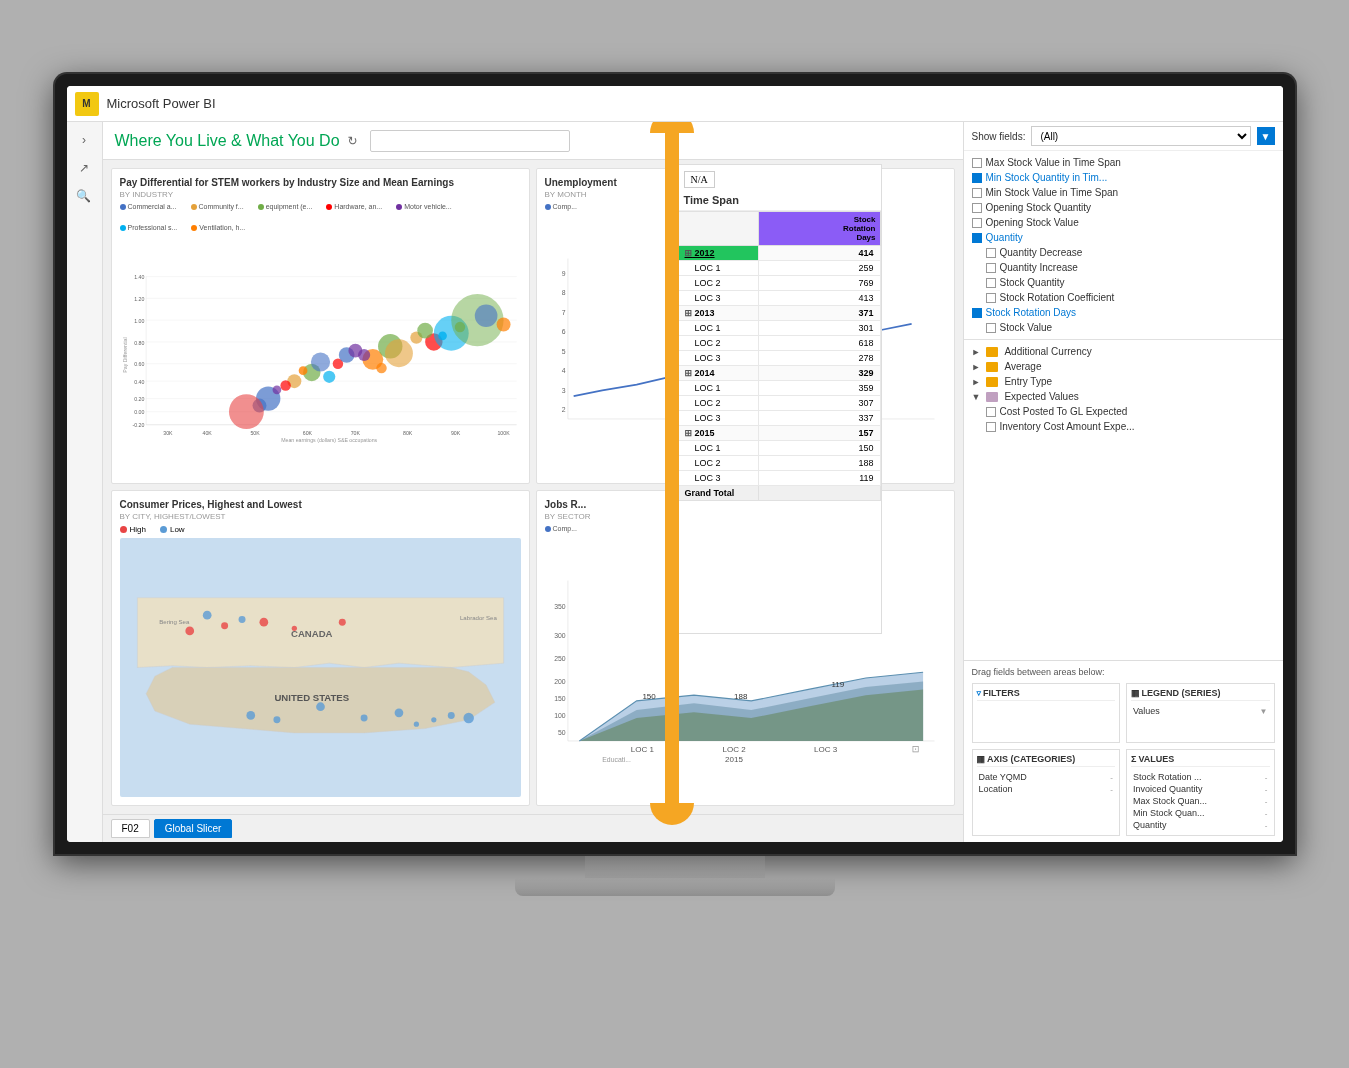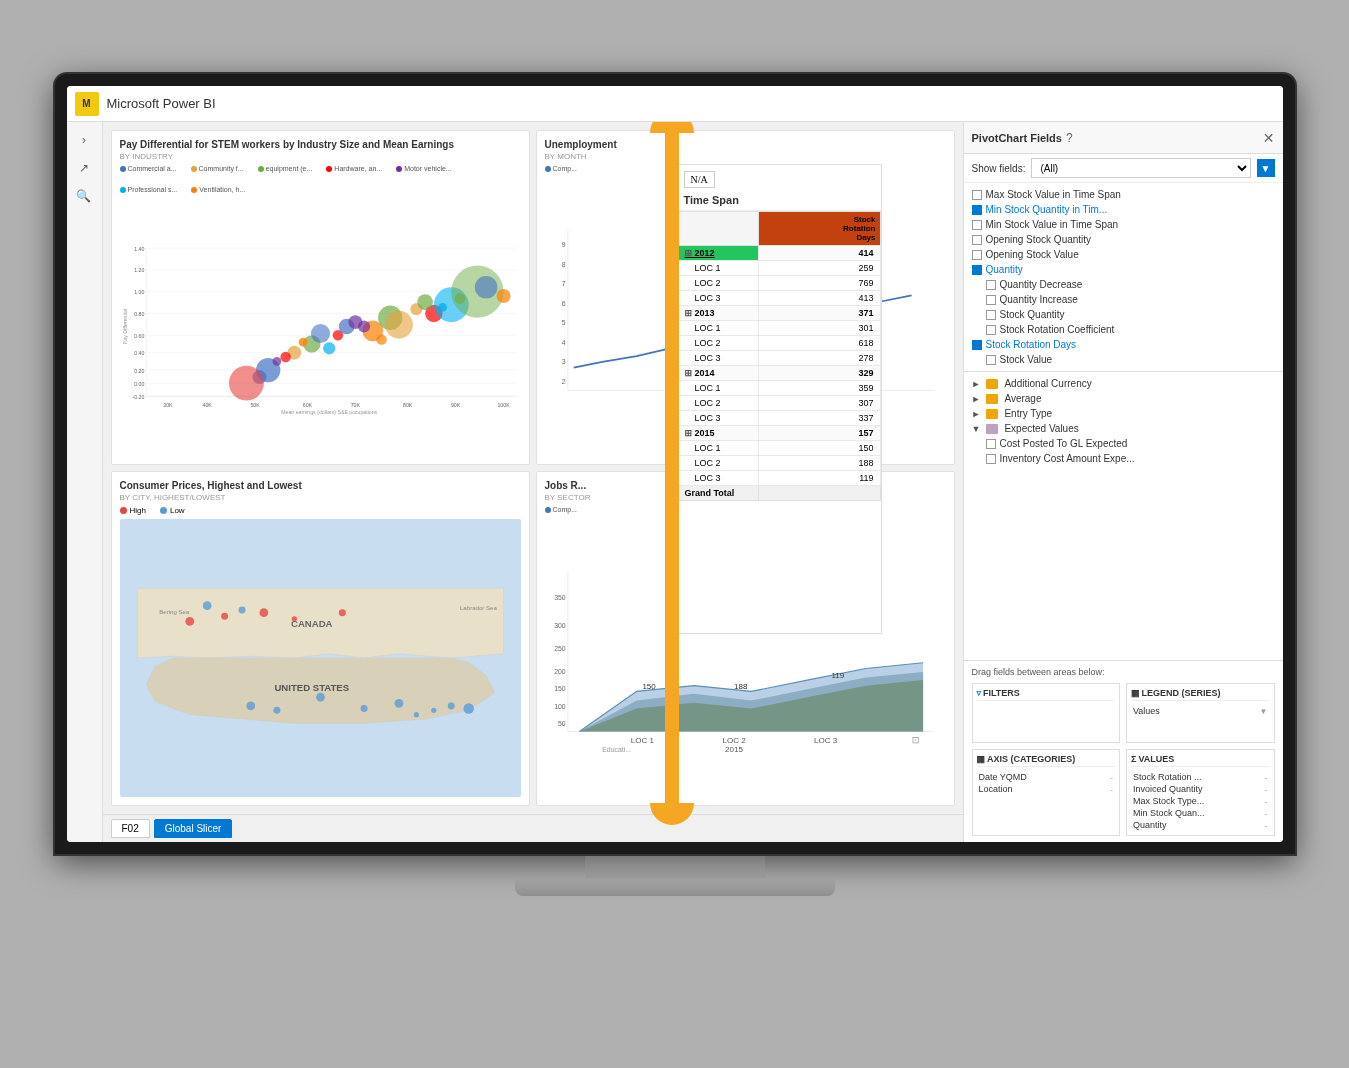--- a/index.html
+++ b/index.html
@@ -501,20 +501,25 @@
       <div class="main-layout">
 
         <div class="left-sidebar">
           <div class="sidebar-icon">›</div>
           <div class="sidebar-icon">↗</div>
           <div class="sidebar-icon">🔍</div>
         </div>
 
         <div class="content-area">
 
+          <div class="content-header">
+            <span class="page-title">Where You Live &amp; What You Do</span>
+            <span class="refresh-icon">↻</span>
+            <input class="search-bar" type="text" style="">
+          </div>
 
           <div class="dashboard-panels">
 
             <div class="panel">
               <div class="panel-title">Pay Differential for STEM workers by Industry Size and Mean Earnings</div>
               <div class="panel-subtitle">BY INDUSTRY</div>
               <div class="legend-row">
                 <div class="legend-item">
                   <div class="legend-dot" style="background:#4472c4"></div>
                   <span>Commercial a...</span>
@@ -747,21 +752,21 @@
         <div style="position:absolute; left:610px; top:42px; width:205px; height:470px; background:#fff; border:1px solid #ddd; overflow:hidden; display:flex; flex-direction:column; z-index:5;">
           <div style="padding:4px 6px; border-bottom:1px solid #eee;">
             <div class="naN-field">N/A</div>
             <div style="font-size:11px; font-weight:600; color:#333; margin-top:2px;">Time Span</div>
           </div>
           <div style="flex:1; overflow:auto;">
             <table style="width:100%; border-collapse:collapse; font-size:9px;">
               <thead>
                 <tr>
                   <th style="background:#f5f5f5; border:1px solid #e0e0e0; padding:3px 6px; text-align:left; width:80px;"></th>
-                  <th style="background:#c2410c; border:1px solid #e0e0e0; padding:3px 4px; text-align:right; font-size:8px;">Stock<br>Rotation<br>Days</th>
+                  <th style="background:#8b5cf6; border:1px solid #e0e0e0; padding:3px 4px; text-align:right; font-size:8px;">Stock<br>Rotation<br>Days</th>
                 </tr>
               </thead>
               <tbody>
                 <tr class="year-row">
                   <td style="border:1px solid #e8e8e8; padding:2px 6px; font-weight:700; background:#22c55e;text-decoration:underline;">
                     <span class="expand-icon">⊞</span> 2012
                   </td>
                   <td style="border:1px solid #e8e8e8; padding:2px 6px; text-align:right; font-weight:700; background:#fafafa;">414</td>
                 </tr>
                 <tr>
@@ -840,25 +845,20 @@
         </div>
 
         <div style="position:absolute; left:598px; top:0; bottom:28px; width:14px; background:#f5a623; z-index:20; display:flex; flex-direction:column; align-items:center;">
           <div style="width:44px; height:22px; background:#f5a623; border-radius:22px 22px 0 0; margin-top:-11px;"></div>
           <div style="flex:1;"></div>
           <div style="width:44px; height:22px; background:#f5a623; border-radius:0 0 22px 22px; margin-bottom:-11px;"></div>
         </div>
 
         <div class="pivot-panel">
 
-          <div class="pivot-header">
-            <span class="pivot-title">PivotChart Fields</span>
-            <span class="pivot-question">?</span>
-            <span class="pivot-close">✕</span>
-          </div>
 
           <div class="show-fields-row">
             <span class="show-fields-label">Show fields:</span>
             <select class="show-fields-select">
               <option>(All)</option>
             </select>
             <div class="show-fields-arrow">▼</div>
           </div>
 
           <div class="fields-list">
@@ -988,21 +988,21 @@
                 </div>
                 <div class="drag-item">
                   <span>Stock Rotation ...</span>
                   <span class="drag-item-remove">-</span>
                 </div>
                 <div class="drag-item">
                   <span>Invoiced Quantity</span>
                   <span class="drag-item-remove">-</span>
                 </div>
                 <div class="drag-item">
-                  <span>Max Stock Type...</span>
+                  <span>Max Stock Quan...</span>
                   <span class="drag-item-remove">-</span>
                 </div>
                 <div class="drag-item">
                   <span>Min Stock Quan...</span>
                   <span class="drag-item-remove">-</span>
                 </div>
                 <div class="drag-item">
                   <span>Quantity</span>
                   <span class="drag-item-remove">-</span>
                 </div>

